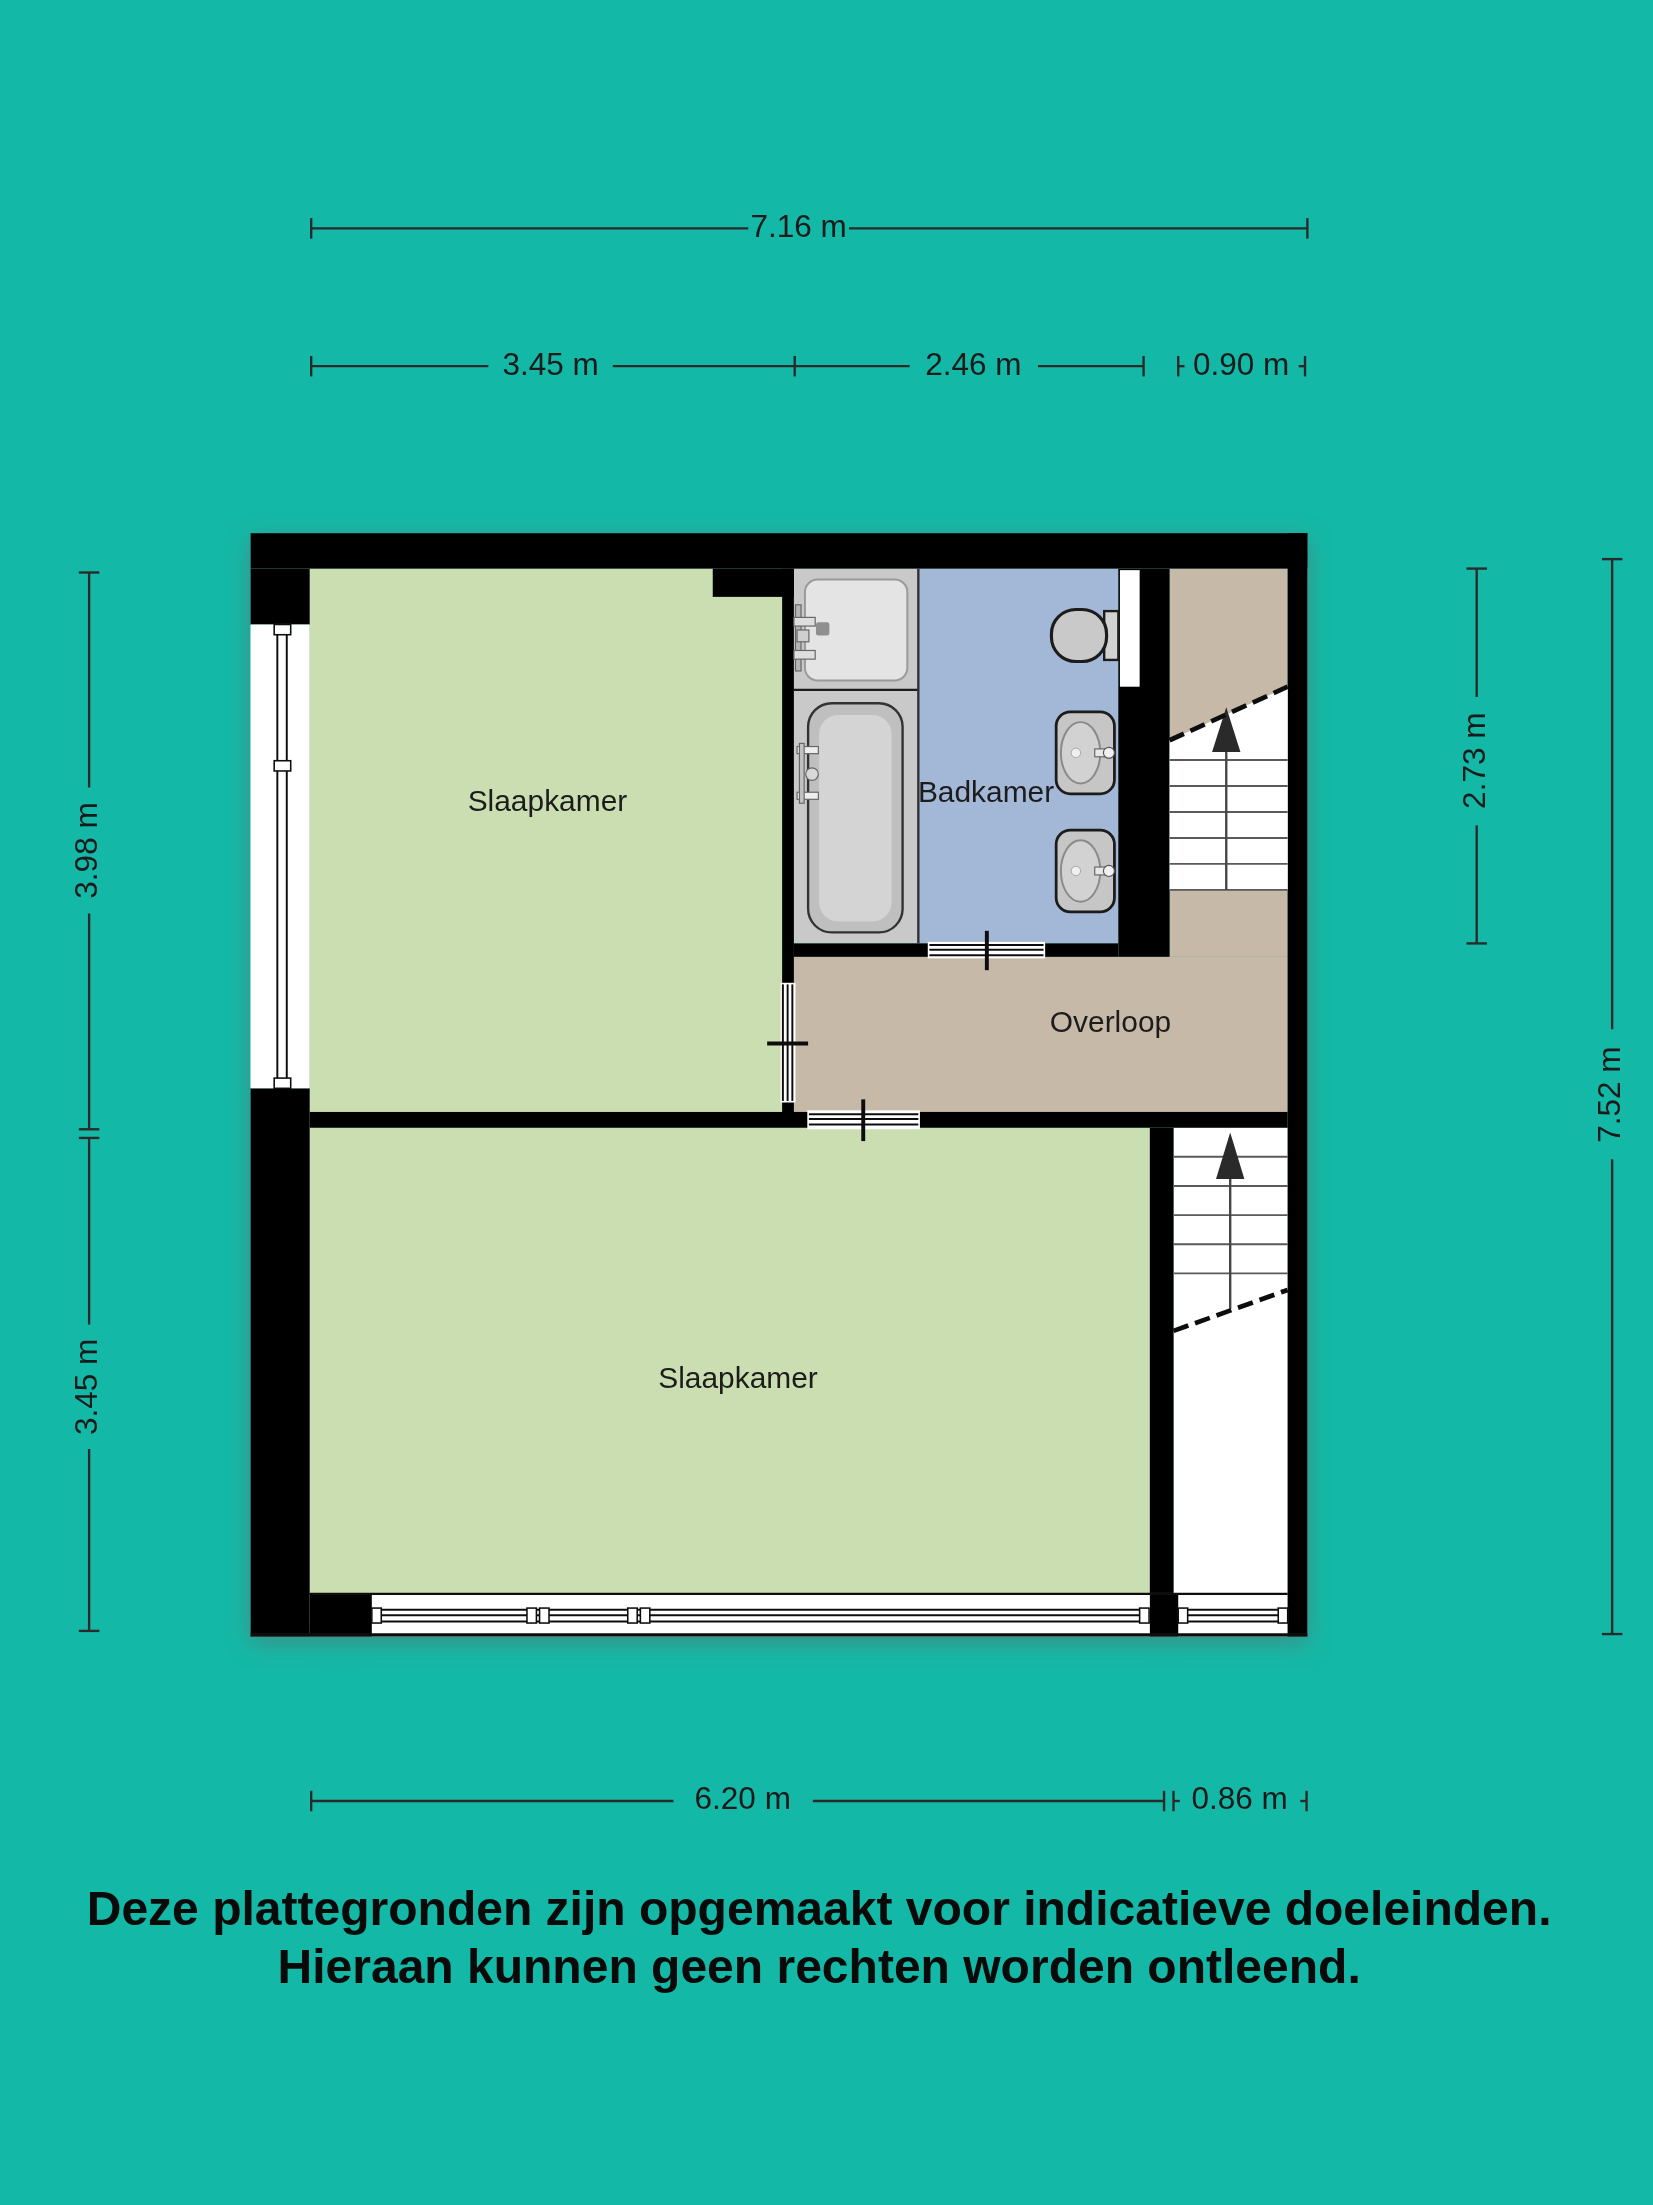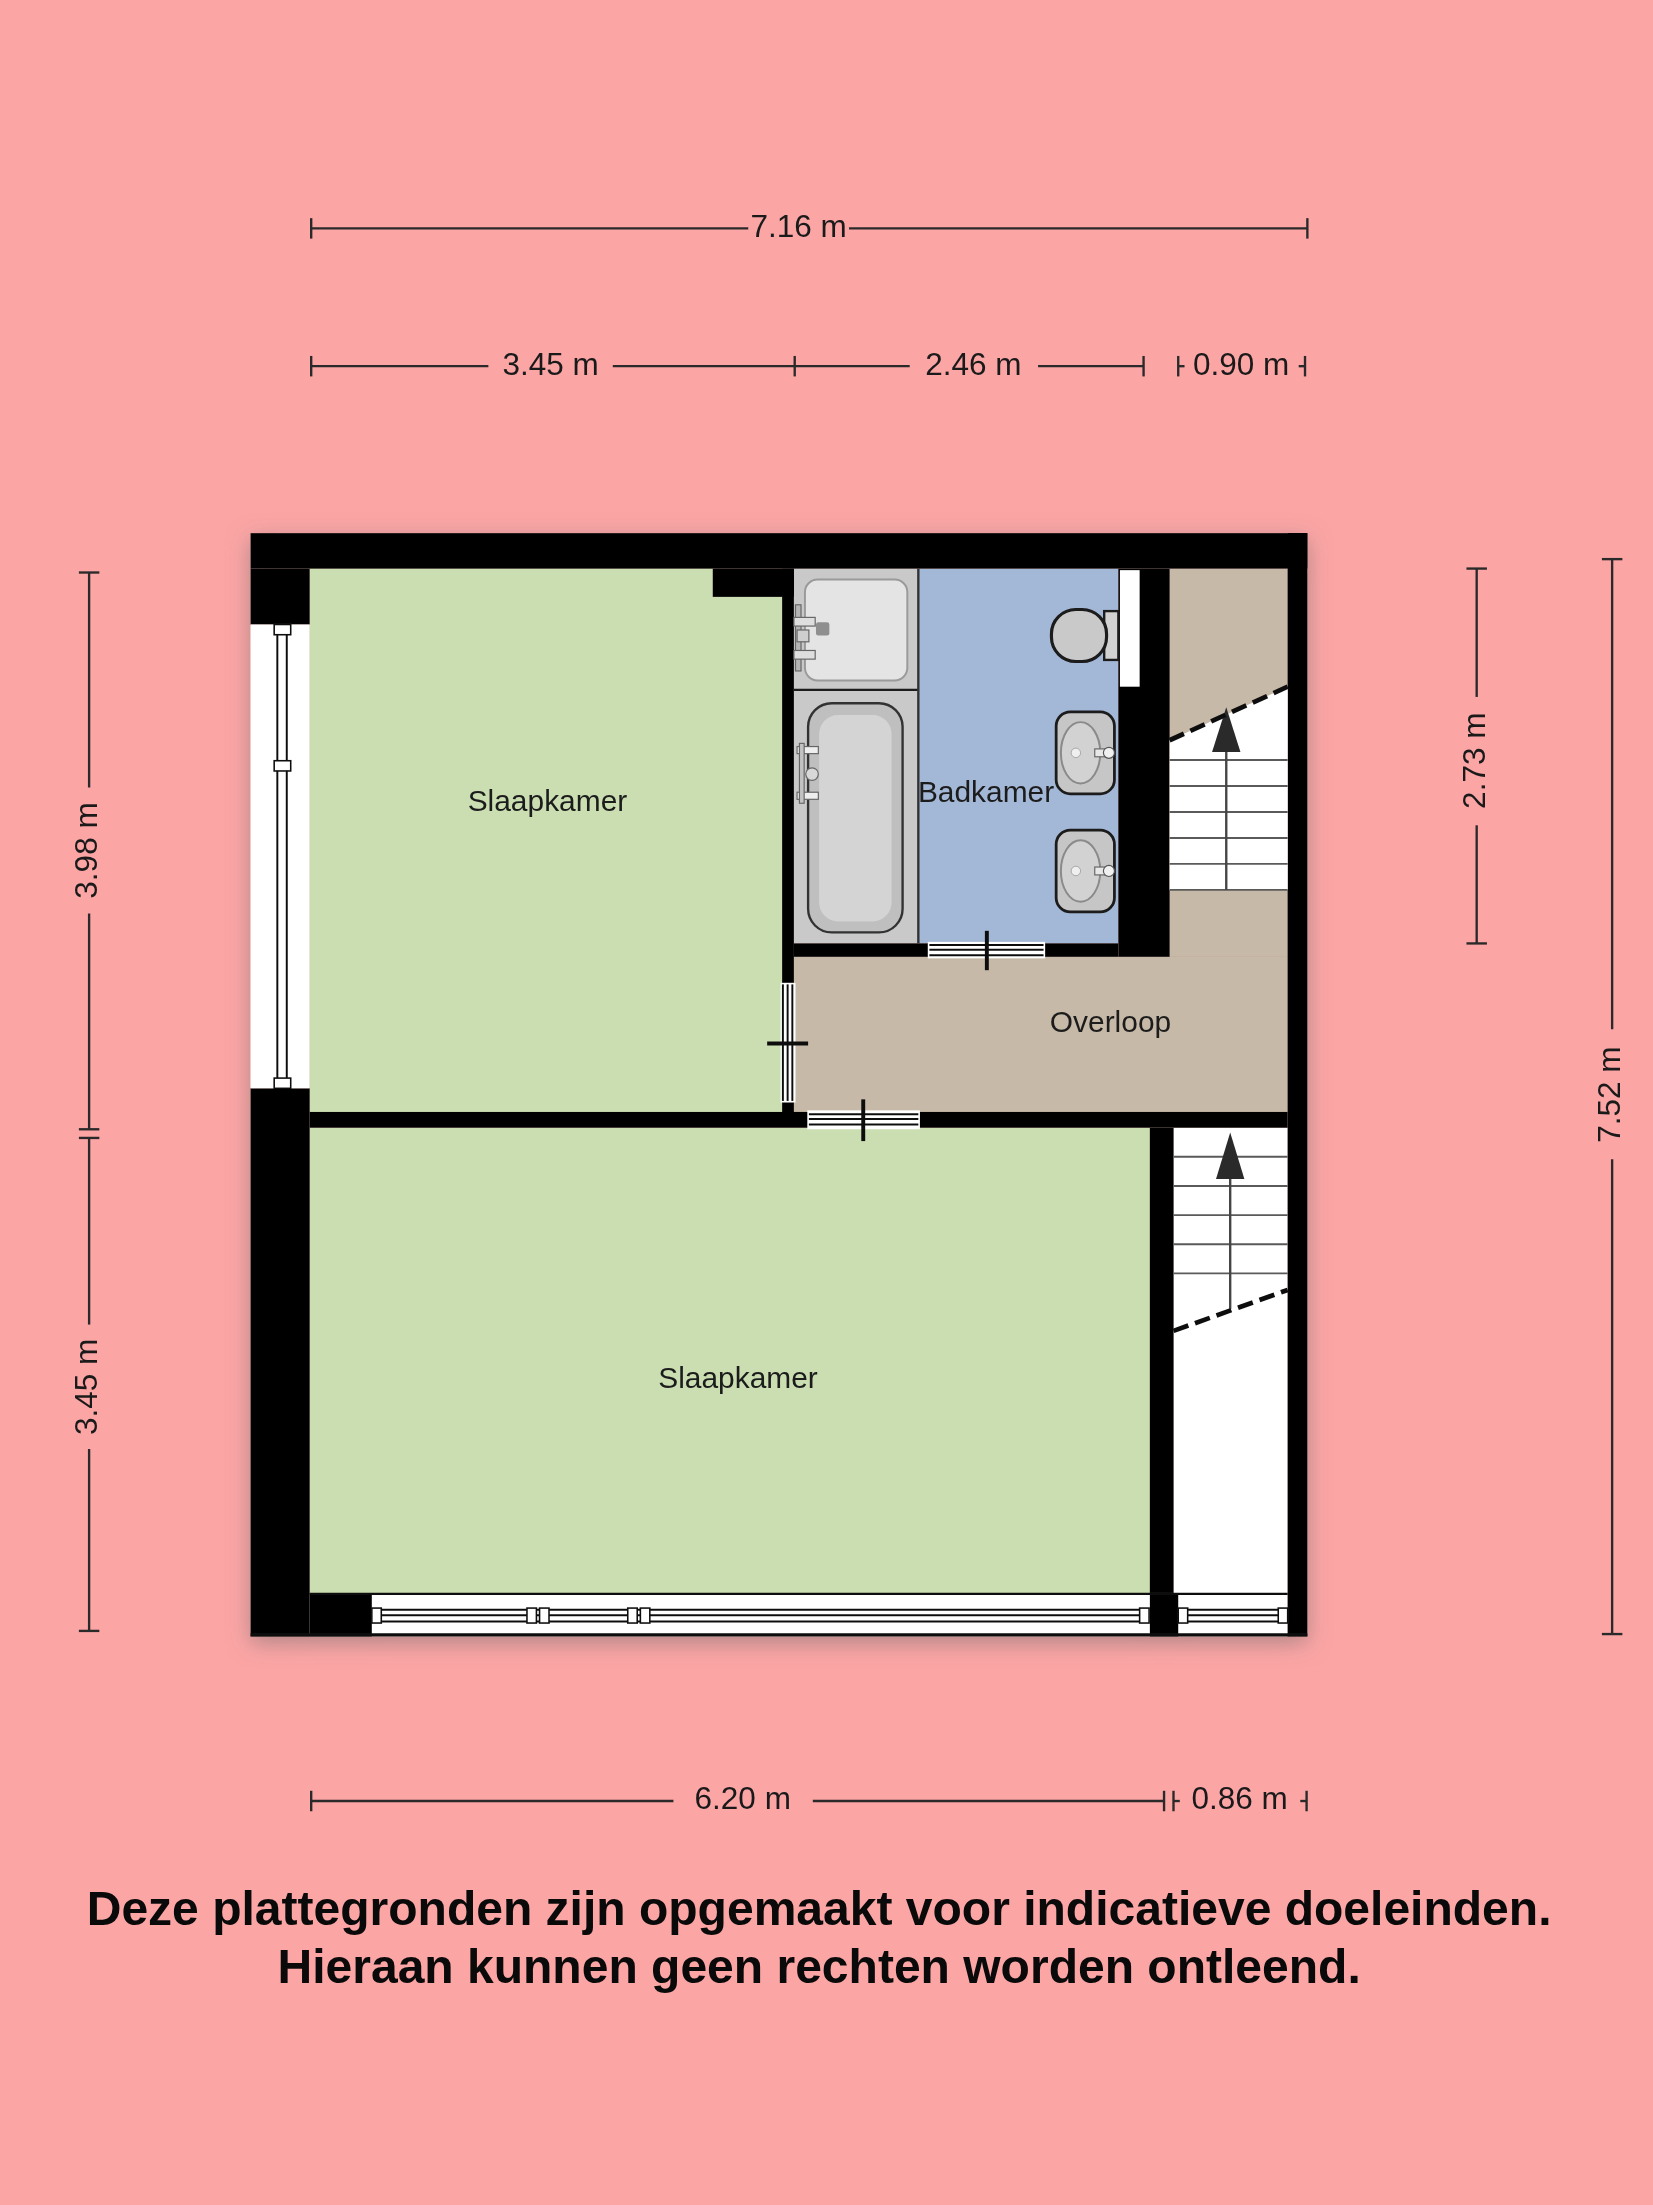--- a/index.html
+++ b/index.html
@@ -1,17 +1,17 @@
 <!DOCTYPE html>
 <html style="font-size:12.6px"><head>
 <meta charset="utf-8">
 <style>
   html,body{margin:0;padding:0;background:#ffffff;}
   body{font-family:"Liberation Sans",sans-serif;}
-  .page{width:1654px;height:2205px;position:relative;background:#fca5a5;}
+  .page{width:1654px;height:2205px;position:relative;background:#14b8a6;}
   svg{display:block;}
   text{font-family:"Liberation Sans",sans-serif;}
   .dim-text{font-size:40px;fill:#1a1a1a;}
   .room-label{font-size:38px;fill:#1c1c1c;}
   .disclaimer{font-size:61px;font-weight:700;fill:#0a0a0a;}
   .dimline{stroke:#2a2a2a;stroke-width:3;}
   .glaze{stroke:#111;stroke-width:2.5;}
   .tread{stroke:#5a5a5a;stroke-width:2.5;}
   .cut{stroke:#111;stroke-width:6;stroke-dasharray:20 9;}
   .jamb{stroke:#111;stroke-width:2.5;}

